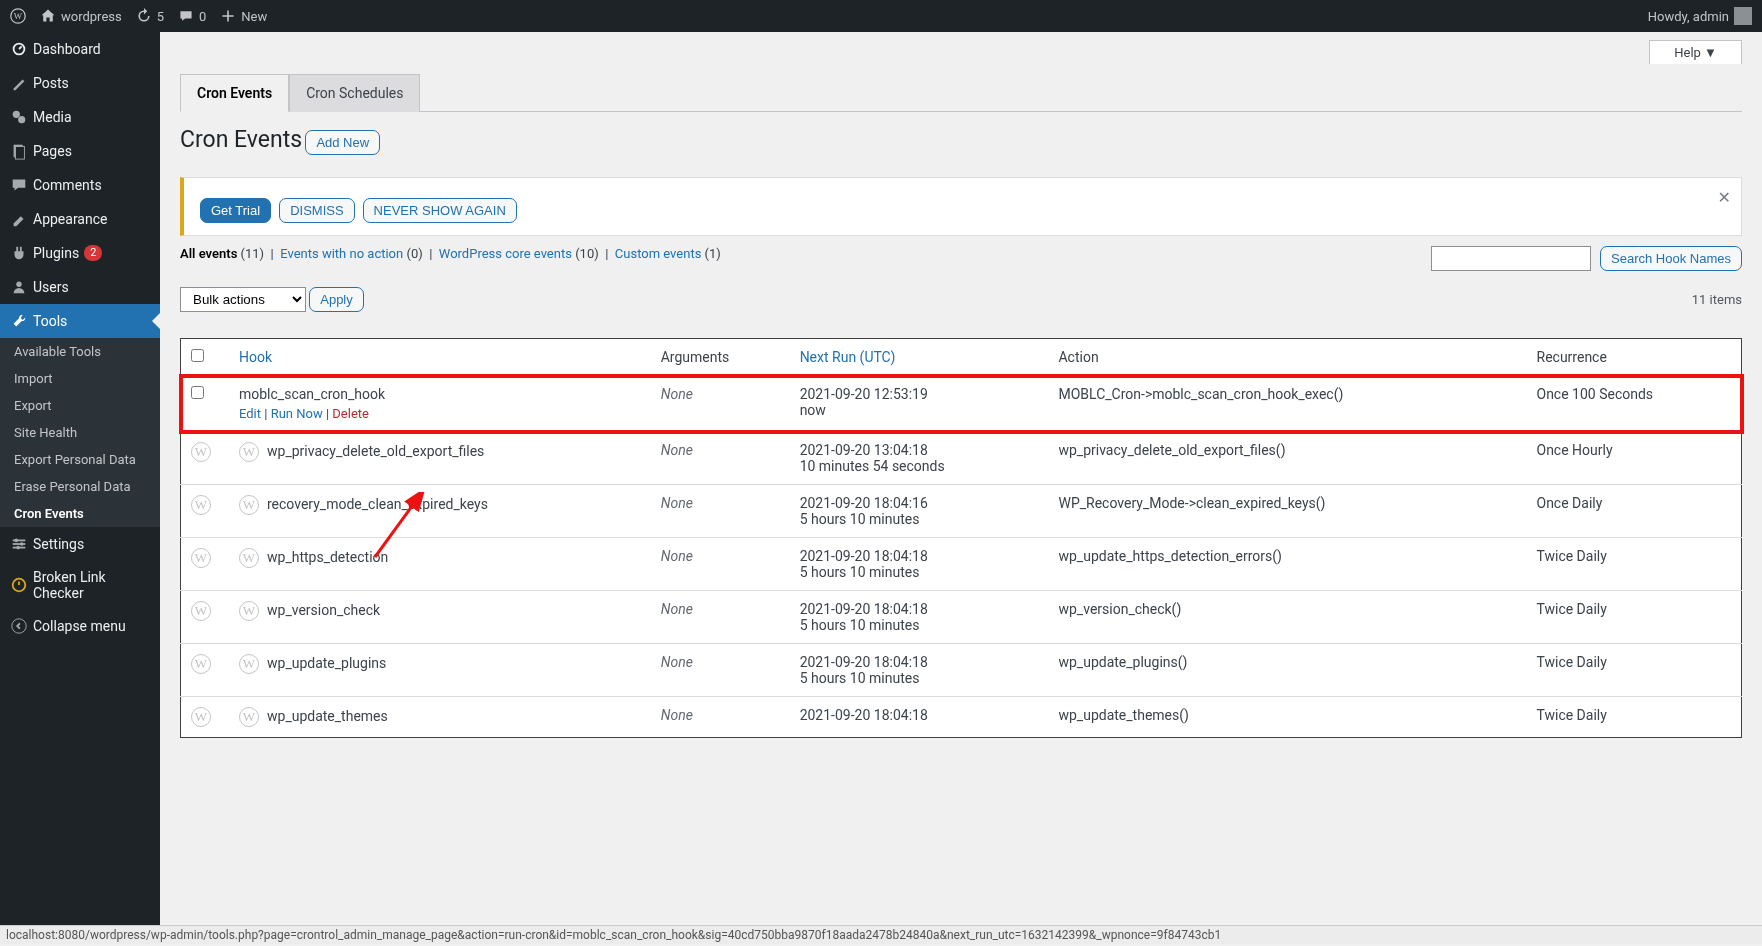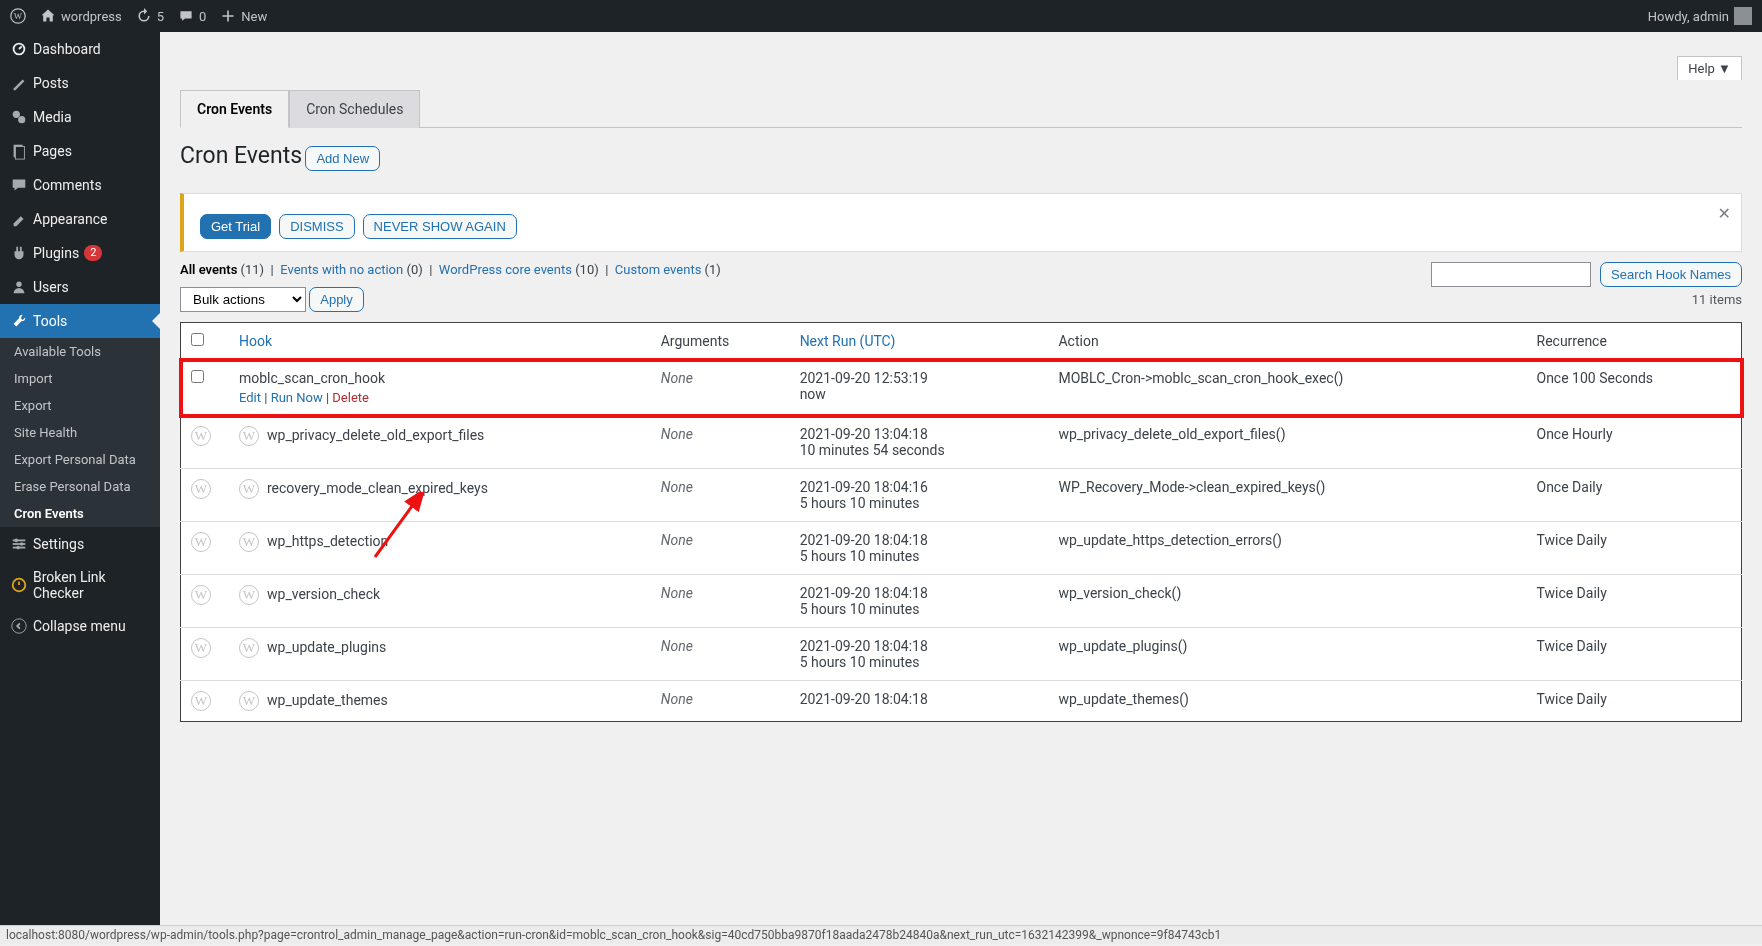--- a/index.html
+++ b/index.html
@@ -13,37 +13,37 @@
 .sidenav { width: 160px; background: #1d2327; color: #c3c4c7; overflow-y: auto; flex-shrink: 0; }
 .sidenav .menu-item { display: flex; align-items: center; gap: 5px; padding: 8px 10px; cursor: pointer; font-size: 14px; color:#eee;}
 .sidenav .menu-item.current { background: #2271b1; color: #fff; position:relative;}
 .sidenav .menu-item.current::after{content:"";position:absolute;right:0;top:50%;transform:translateY(-50%);border:8px solid transparent;border-right-color:#f0f0f1;}
 .sidenav .sub { padding: 6px 10px 6px 14px; font-size: 13px; background:#2c3338; cursor:pointer; color:#c3c4c7;}
 .sidenav .sub.current { color:#fff; font-weight:600;}
 .sidenav svg { width: 18px; height: 18px; fill: #a7aaad; flex-shrink:0;}
 .sidenav .menu-item.current svg { fill:#fff; }
 .badge { background:#d63638; color:#fff; border-radius:9px; font-size:11px; padding:0 6px; line-height:16px; }
 .content { flex:1; padding: 0 20px 20px 20px; overflow-y:auto; position:relative; }
-.help-tab { float:right; margin-top:24px; background:#fff; border:1px solid #c3c4c7; border-bottom:none; padding:4px 10px; font-size:13px; cursor:pointer;}
+.help-tab { float:right; margin-top:8px; background:#fff; border:1px solid #c3c4c7; border-bottom:none; padding:4px 24px; font-size:13px; cursor:pointer;}
 .tabs { border-bottom:1px solid #c3c4c7; margin-top:10px; display:flex; }
 .tab { padding:10px 16px; border:1px solid #c3c4c7; border-bottom:none; background:#dcdcde; margin-bottom:-1px; cursor:pointer; font-size:14px;}
 .tab.active { background:#f0f0f1; border-bottom:1px solid #f0f0f1; font-weight:600; color:#000;}
 h1.title { font-size:23px; font-weight:400; margin:14px 0; display:inline-block; color:#1d2327;}
 .btn { border:1px solid #2271b1; color:#2271b1; background:#f6f7f7; padding:4px 10px; cursor:pointer; border-radius:7px; font-size:13px;}
 .btn.primary { background:#2271b1; color:#fff; }
 .notice { background:#fff; border:1px solid #dcdcde; border-left:4px solid; padding:12px 16px; margin:10px 0; position:relative;}
 .notice.orange { border-left-color:#dba617; }
 .notice.blue { border-left-color:#72aee6; }
 .notice .dismiss { position:absolute; right:10px; top:10px; cursor:pointer; color:#787c82; font-size:16px;}
 .filters { margin:10px 0; font-size:13px; }
 .filters a { color:#2271b1; text-decoration:none; }
 .filters .current { color:#000; font-weight:600; }
 .searchbox { float:right; }
 .searchbox input { padding:4px; border:1px solid #8c8f94; width:160px; margin-right:6px;}
-.bulkrow { display:flex; justify-content:space-between; align-items:center; margin:10px 0; }
+.bulkrow { display:flex; justify-content:space-between; align-items:center; margin:26px 0; }
 select { padding:3px 24px 3px 8px; border:1px solid #8c8f94; background:#fff; }
 .items-count{font-size:13px;color:#50575e;}
 table.list { width:100%; border-collapse:collapse; background:#fff; border:1px solid #404040; }
 table.list th, table.list td { text-align:left; padding:10px; font-size:14px; vertical-align:top; }
 table.list thead th { border-bottom:1px solid #c3c4c7; font-weight:400; }
 table.list thead th a { color:#2271b1; text-decoration:none; }
 table.list tbody tr { border-bottom:1px solid #dcdcde; }
 table.list tbody tr:last-child{border-bottom:none;}
 .check-col { width:30px; text-align:center;}
 .wp-icon { width:20px; height:20px; border:1px solid #c3c4c7; border-radius:50%; display:inline-flex; align-items:center; justify-content:center; color:#c3c4c7; font-family:Georgia,serif; font-size:13px; margin-right:8px; vertical-align:middle;}

